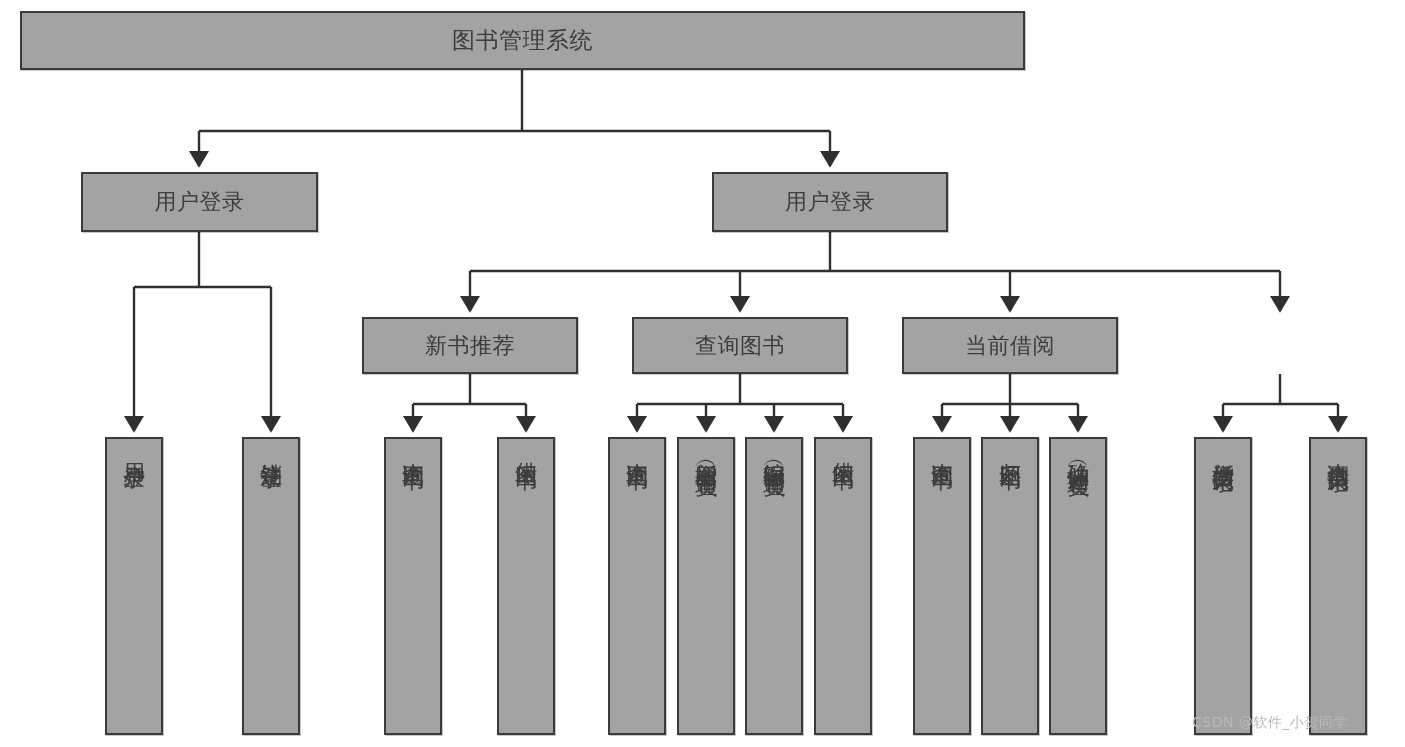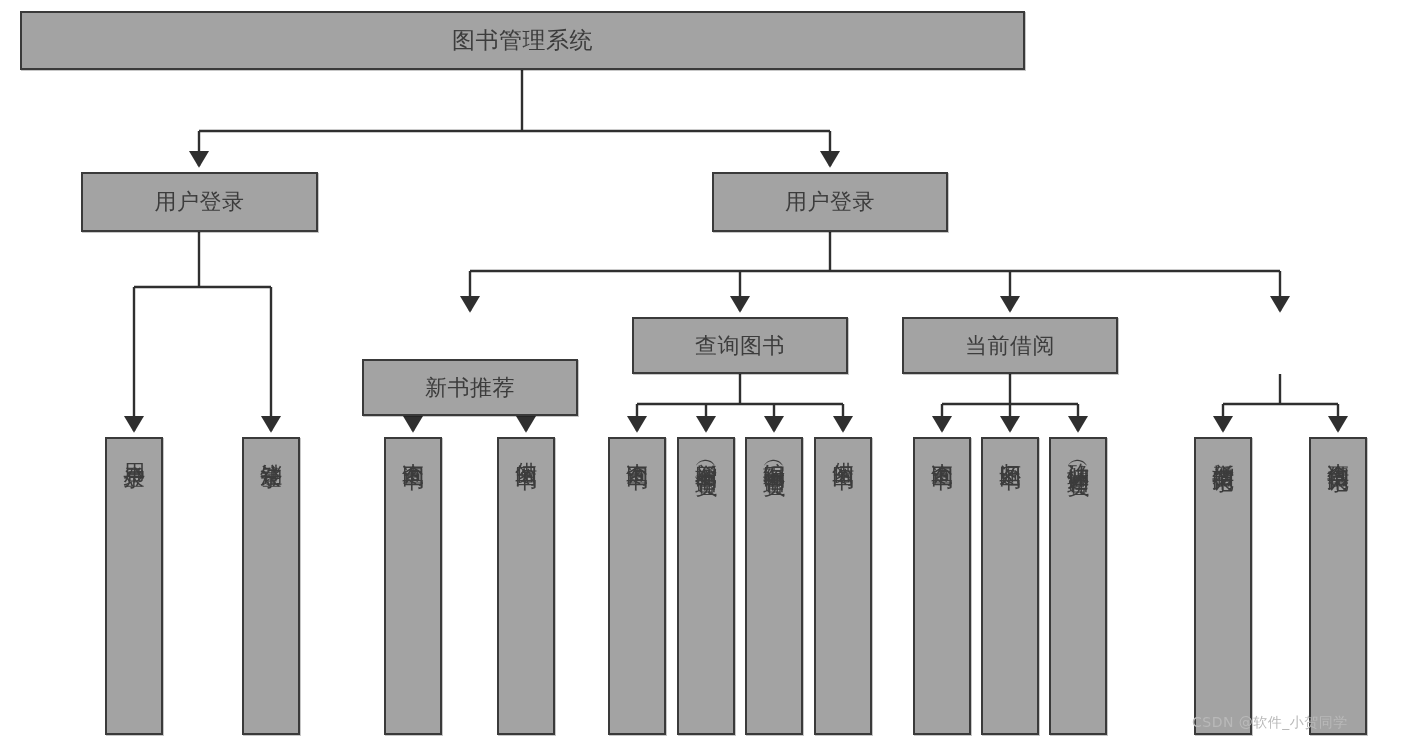--- a/index.html
+++ b/index.html
@@ -132,21 +132,21 @@
     <span class="label">图书管理系统</span>
   </div>
 
   <div class="node horiz" style="left:81px; top:172px; width:237px; height:60px;">
     <span class="label">用户登录</span>
   </div>
   <div class="node horiz" style="left:712px; top:172px; width:236px; height:60px;">
     <span class="label">用户登录</span>
   </div>
 
-  <div class="node horiz" style="left:362px; top:317px; width:216px; height:57px;margin-top:42px;">
+  <div class="node horiz" style="left:362px; top:317px; width:216px; height:57px;">
     <span class="label">新书推荐</span>
   </div>
   <div class="node horiz" style="left:632px; top:317px; width:216px; height:57px;">
     <span class="label">查询图书</span>
   </div>
   <div class="node horiz" style="left:902px; top:317px; width:216px; height:57px;">
     <span class="label">当前借阅</span>
   </div>
 
   <div class="node vert" style="left:105px; top:437px; width:58px; height:298px;">

